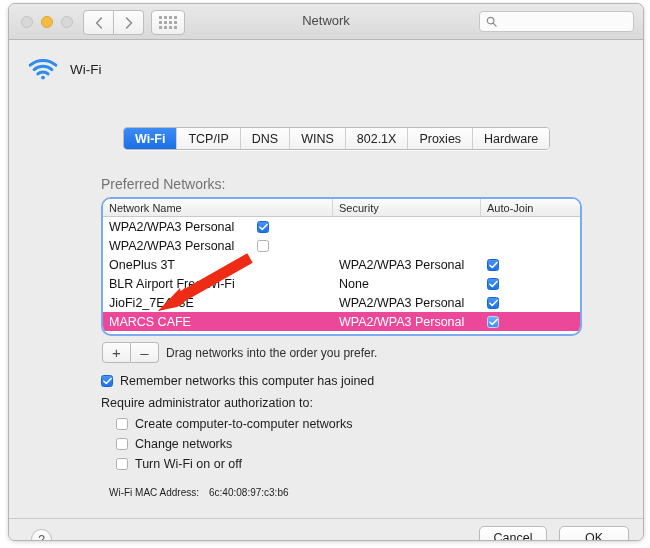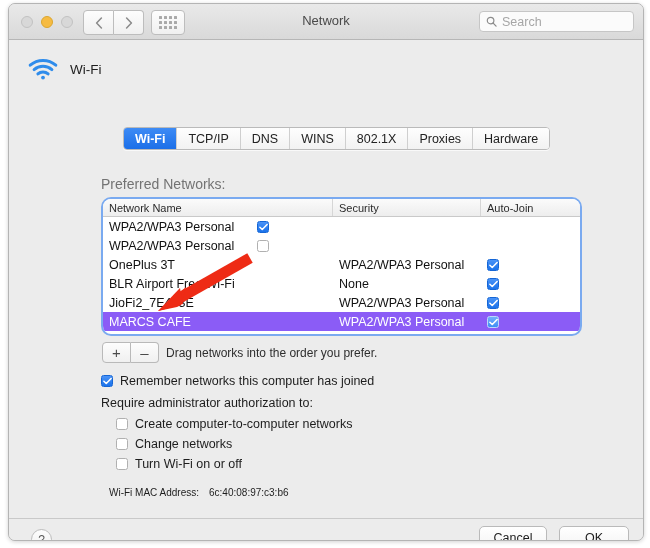--- a/index.html
+++ b/index.html
@@ -251,21 +251,21 @@
 
   .trow {
     display: flex;
     height: 19px;
     align-items: center;
     font-size: 12.5px;
     color: #111;
     box-sizing: border-box;
   }
   .trow.selected {
-    background: #8b5cf6;
+    background: #ec4899;
     color: #ffffff;
   }
   .td {
     box-sizing: border-box;
     padding-left: 6px;
     display: flex;
     align-items: center;
     overflow: hidden;
     white-space: nowrap;
   }
@@ -452,21 +452,20 @@
 
       <div class="wintitle">Network</div>
 
       <div class="searchfield">
         <span class="sicon">
           <svg width="11" height="11" viewBox="0 0 12 12">
             <circle cx="5" cy="5" r="3.6" fill="none" stroke="#8c8c8c" stroke-width="1.3"></circle>
             <path d="M7.8 7.8L11 11" stroke="#8c8c8c" stroke-width="1.4" stroke-linecap="round"></path>
           </svg>
         </span>
-        <input type="text" placeholder="Search" style="">
       </div>
     </div>
 
     <div class="content">
 
       <div class="iface-head">
         <svg class="wifi-icon" viewBox="0 0 30 22">
           <path d="M2.2 7.2C5.6 4.2 10.1 2.4 15 2.4s9.4 1.8 12.8 4.8" fill="none" stroke="#2f8ceb" stroke-width="3" stroke-linecap="round"></path>
           <path d="M6.1 11.6C8.5 9.5 11.6 8.3 15 8.3s6.5 1.2 8.9 3.3" fill="none" stroke="#2f8ceb" stroke-width="3" stroke-linecap="round"></path>
           <path d="M9.9 15.9c1.4-1.3 3.2-2 5.1-2s3.7.7 5.1 2" fill="none" stroke="#2f8ceb" stroke-width="3" stroke-linecap="round"></path>

